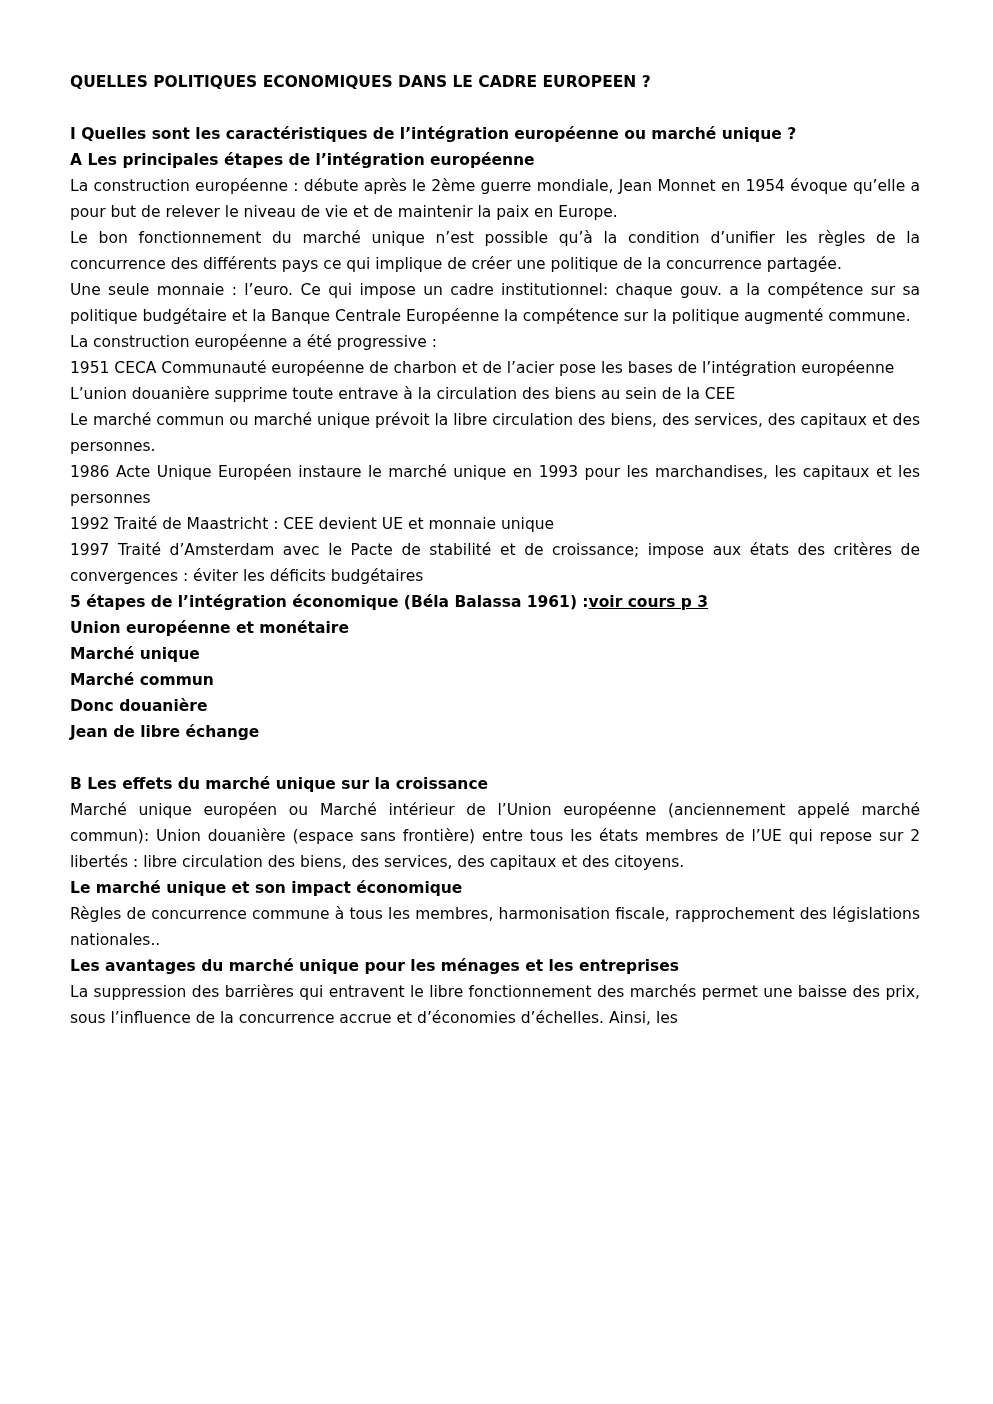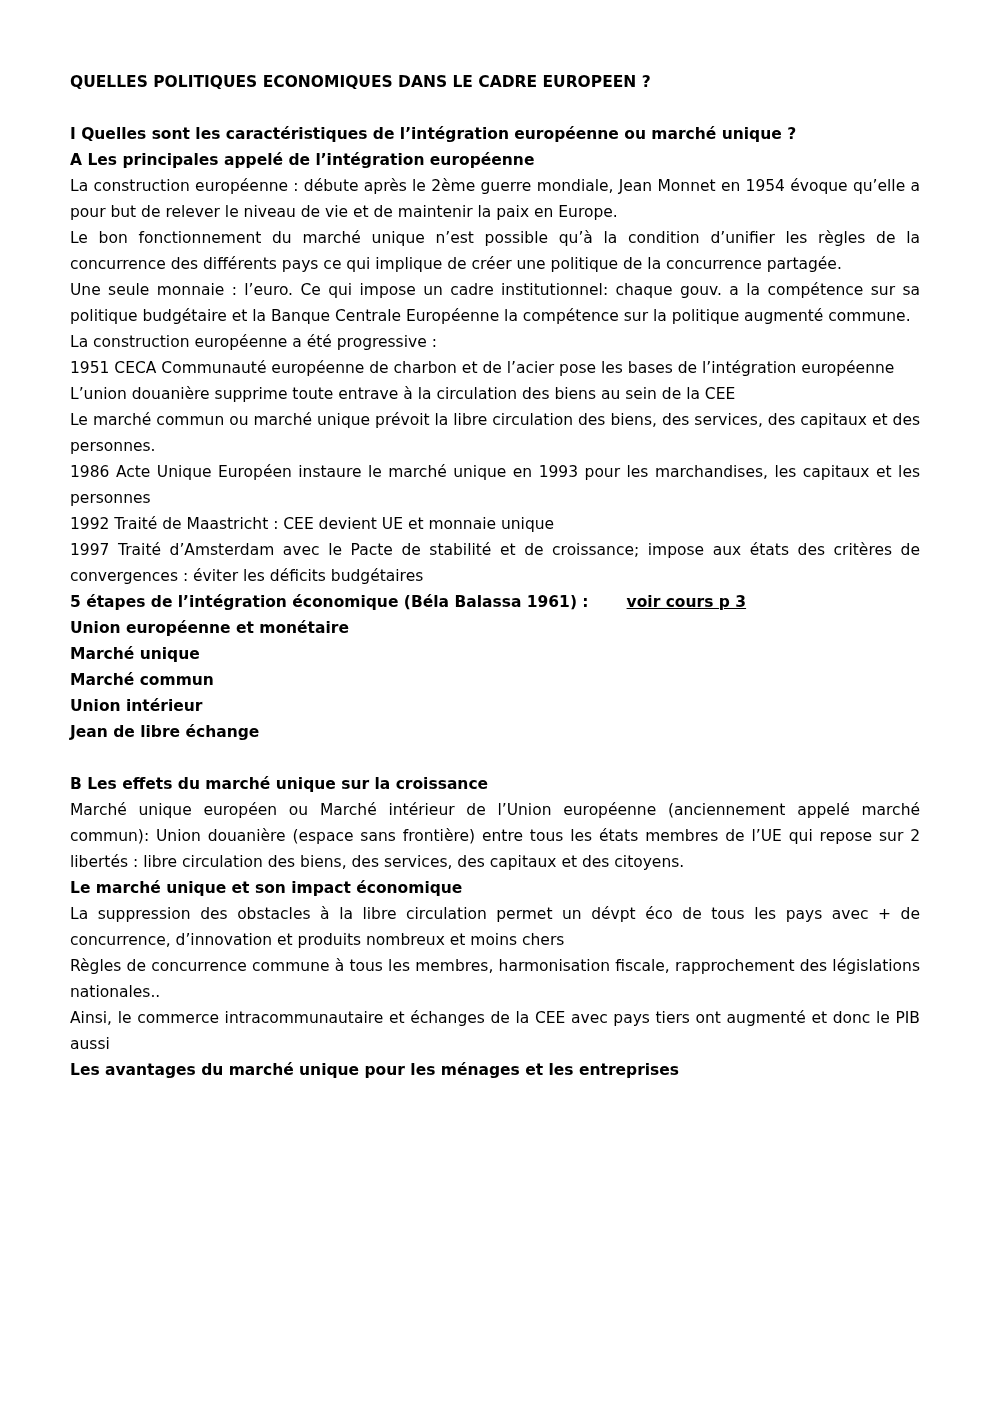--- a/index.html
+++ b/index.html
@@ -34,50 +34,48 @@
   .para.heading-mixed,
   .para.bold-line {
     font-weight: bold;
     text-align: left;
   }
   .para.blank {
     min-height: 26px;
   }
   .underline {
     text-decoration: underline;
-    margin-left: 38px;
   }
 </style>
 </head>
 <body>
 
 <div class="page">
   <div class="text-content">
       <p class="para title">QUELLES POLITIQUES ECONOMIQUES DANS LE CADRE EUROPEEN ?</p>
       <p class="para blank">&nbsp;</p>
       <p class="para heading">I Quelles sont les caractéristiques de l’intégration européenne ou marché unique ?</p>
-      <p class="para heading">A Les principales appelé de l’intégration européenne</p>
+      <p class="para heading">A Les principales étapes de l’intégration européenne</p>
       <p class="para body">La construction européenne : débute après le 2ème guerre mondiale, Jean Monnet en 1954 évoque qu’elle a pour but de relever le niveau de vie et de maintenir la paix en Europe.</p>
       <p class="para body">Le bon fonctionnement du marché unique n’est possible qu’à la condition d’unifier les règles de la concurrence des différents pays ce qui implique de créer une politique de la concurrence partagée.</p>
       <p class="para body">Une seule monnaie : l’euro. Ce qui impose un cadre institutionnel: chaque gouv. a la compétence sur sa politique budgétaire et la Banque Centrale Européenne la compétence sur la politique augmenté commune.</p>
       <p class="para body">La construction européenne a été progressive :</p>
       <p class="para body">1951 CECA Communauté européenne de charbon et de l’acier pose les bases de l’intégration européenne</p>
       <p class="para body">L’union douanière supprime toute entrave à la circulation des biens au sein de la CEE</p>
       <p class="para body">Le marché commun ou marché unique prévoit la libre circulation des biens, des services, des capitaux et des personnes.</p>
       <p class="para body">1986 Acte Unique Européen instaure le marché unique en 1993 pour les marchandises, les capitaux et les personnes</p>
       <p class="para body">1992 Traité de Maastricht : CEE devient UE et monnaie unique</p>
       <p class="para body">1997 Traité d’Amsterdam avec le Pacte de stabilité et de croissance; impose aux états des critères de convergences :  éviter les déficits budgétaires</p>
       <p class="para heading-mixed"><span>5 étapes de l’intégration économique (Béla Balassa 1961) :</span><span class="underline">voir cours p 3</span></p>
       <p class="para bold-line">Union européenne et monétaire</p>
       <p class="para bold-line">Marché unique</p>
       <p class="para bold-line">Marché commun</p>
-      <p class="para bold-line">Union intérieur</p>
+      <p class="para bold-line">Donc douanière</p>
       <p class="para bold-line">Jean de libre échange</p>
       <p class="para blank">&nbsp;</p>
       <p class="para heading">B Les effets du marché unique sur la croissance</p>
       <p class="para body">Marché unique européen ou Marché intérieur de l’Union européenne (anciennement appelé marché commun): Union douanière (espace sans frontière) entre tous les états membres de l’UE qui repose sur 2 libertés : libre circulation des biens, des services, des capitaux et des citoyens.</p>
       <p class="para heading">Le marché unique et son impact économique</p>
-      <p class="para body">La suppression des obstacles à la libre circulation permet un dévpt éco de tous les pays avec + de concurrence, d’innovation et produits nombreux et moins chers</p>
       <p class="para body">Règles de concurrence commune à tous les membres, harmonisation fiscale, rapprochement des législations nationales..</p>
-      <p class="para body">Ainsi, le commerce intracommunautaire et échanges de la CEE avec pays tiers ont augmenté et donc le PIB aussi</p>
       <p class="para heading">Les avantages du marché unique pour les ménages et les entreprises</p>
+      <p class="para body">La suppression des barrières qui entravent le libre fonctionnement des marchés permet une baisse des prix, sous l’influence de la concurrence accrue et d’économies d’échelles. Ainsi, les</p>
     </div>
 </div>
 
 </body></html>

